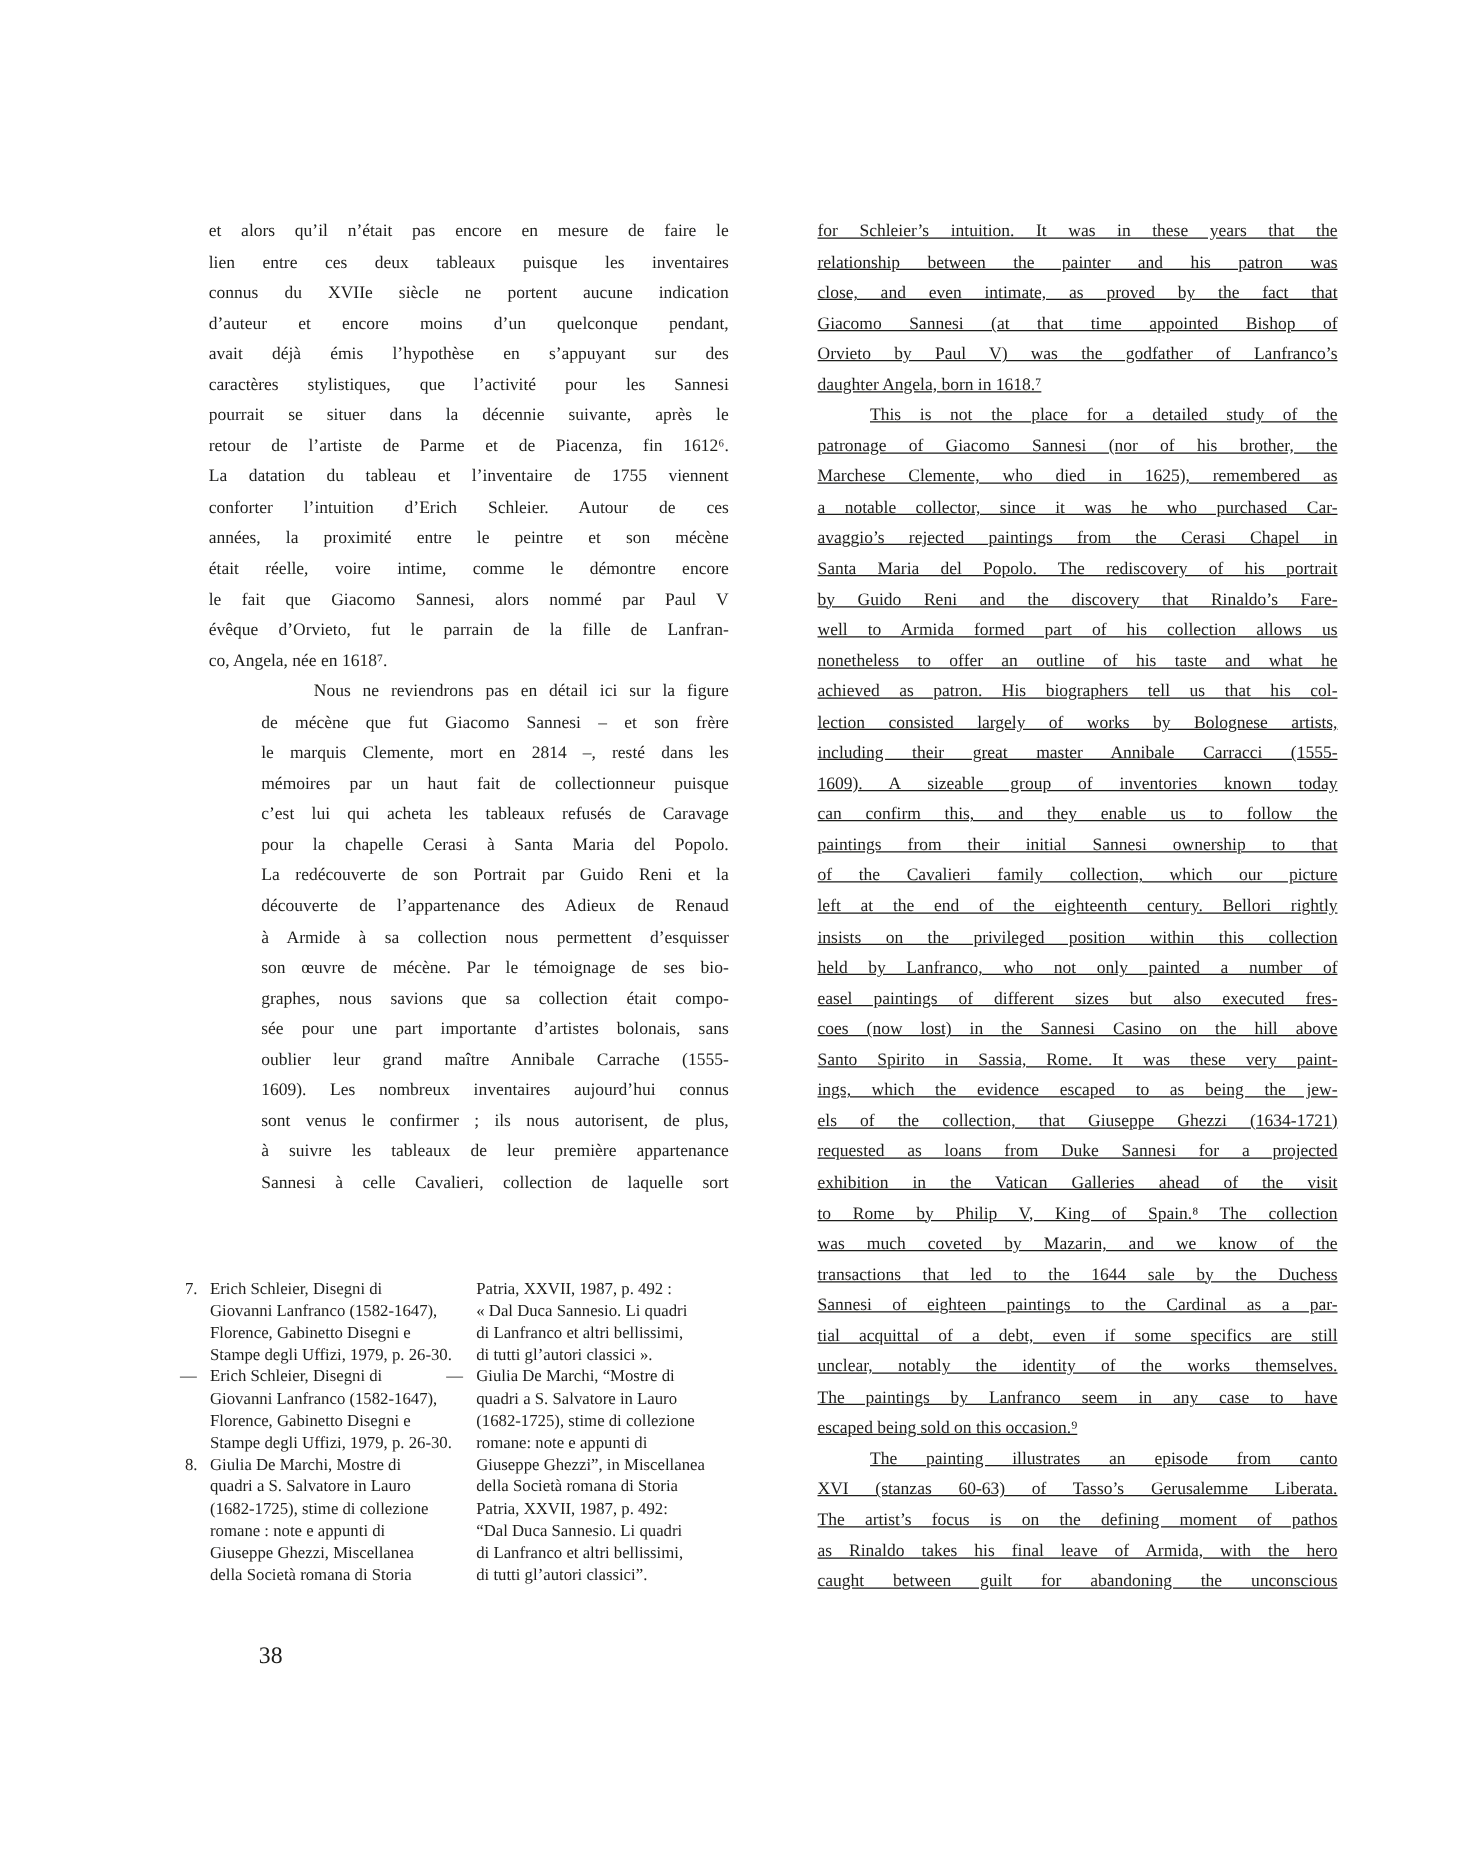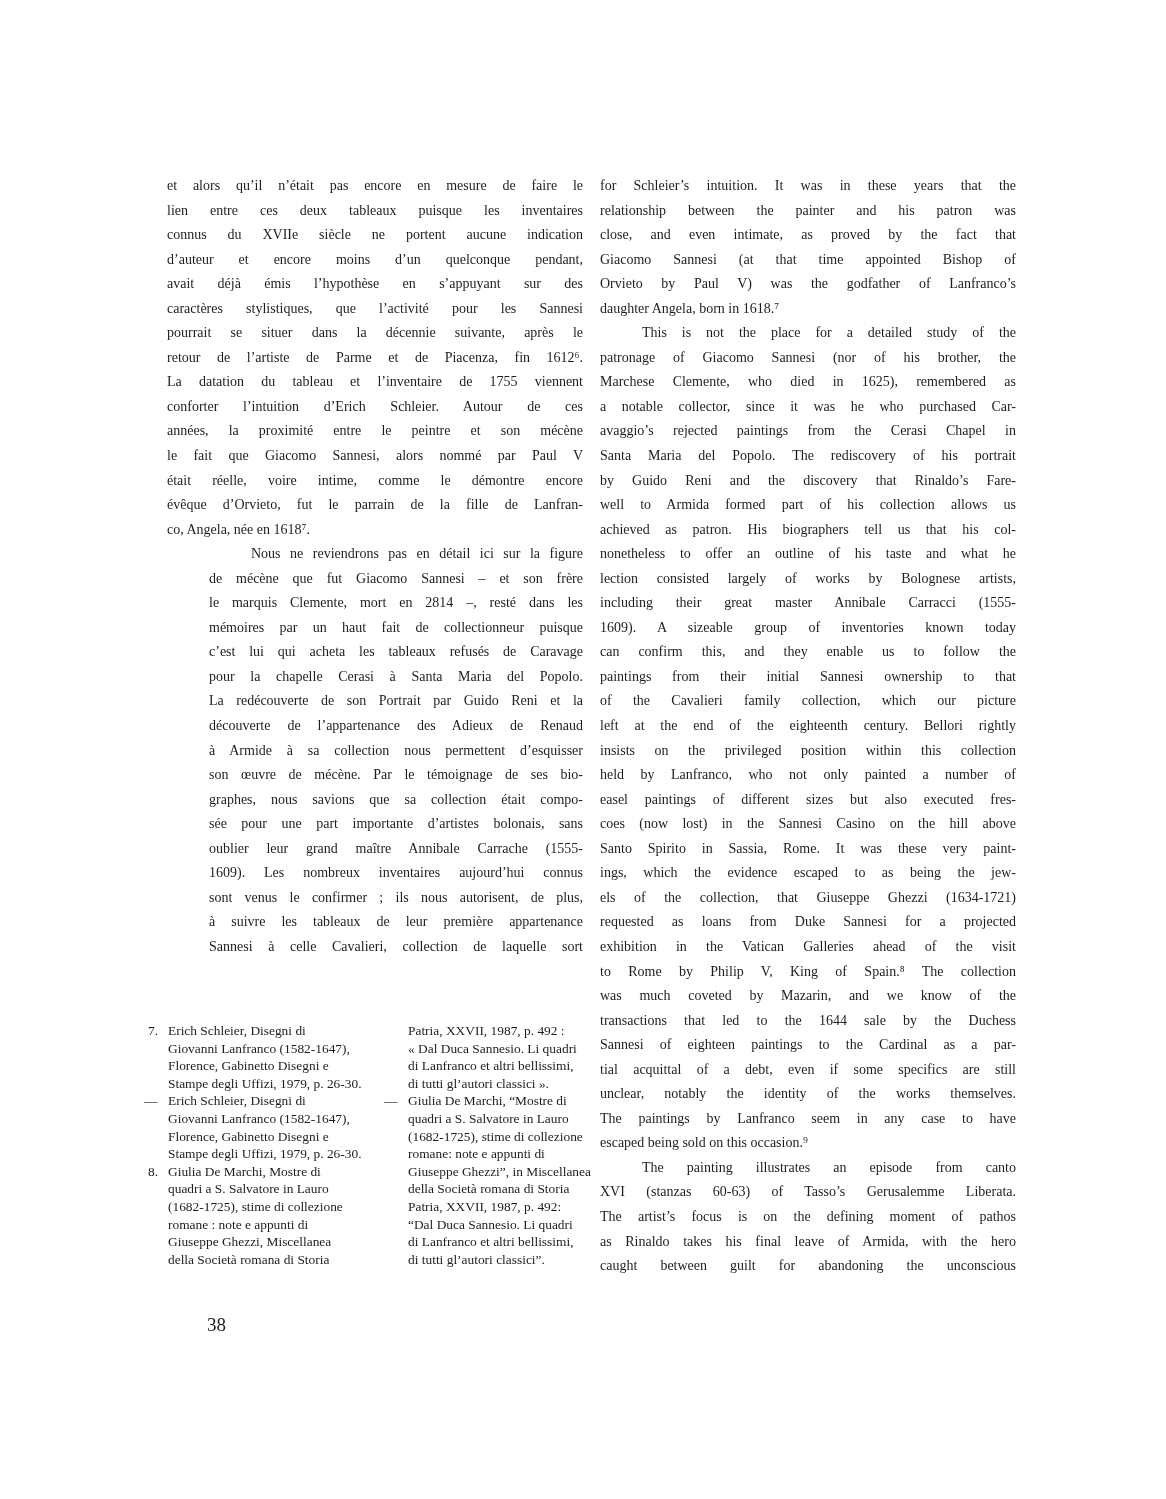--- a/index.html
+++ b/index.html
@@ -1,28 +1,28 @@
 <!DOCTYPE html>
 <html><head>
 <meta charset="utf-8">
 <style>
   html, body { margin: 0; padding: 0; background: #ffffff; }
   body { width: 1166px; height: 1499px; position: relative; overflow: hidden;
          font-family: "Liberation Serif", "DejaVu Serif", serif; color: #1d1d1b; }
   .col { position: absolute; top: 174px; width: 416px; font-size: 14px; line-height: 24.55px;
          text-align: justify; hyphens: manual; }
   .col-left { left: 167px; }
-  .col-right { left: 600px; }
+  .col-right { left: 654px; text-decoration: underline; }
   .col p { margin: 0; }
   .col p.indent { text-indent: 42px; }
   .line { display: block; text-align: justify; text-align-last: justify; white-space: nowrap; }
   .line.last { text-align-last: left; }
   .notes { position: absolute; top: 1022px; font-size: 13.4px; line-height: 17.6px; width: 214px; }
   .notes-left { left: 148px; }
-  .notes-right { left: 388px; }
+  .notes-right { left: 361px; }
   .note { position: relative; padding-left: 20px; }
   .note-mark { position: absolute; left: 0; top: 0; width: 20px; }
   .note-mark.dash { left: -4px; }
   .page-num { position: absolute; left: 207px; top: 1314px; font-size: 19px; }
 </style>
 </head>
 <body>
 
 <div class="col col-left">
   <p>
@@ -30,22 +30,22 @@
     <span class="line">lien entre ces deux tableaux puisque les inventaires</span>
     <span class="line">connus du XVIIe siècle ne portent aucune indication</span>
     <span class="line">d’auteur et encore moins d’un quelconque pendant,</span>
     <span class="line">avait déjà émis l’hypothèse en s’appuyant sur des</span>
     <span class="line">caractères stylistiques, que l’activité pour les Sannesi</span>
     <span class="line">pourrait se situer dans la décennie suivante, après le</span>
     <span class="line">retour de l’artiste de Parme et de Piacenza, fin 1612⁶.</span>
     <span class="line">La datation du tableau et l’inventaire de 1755 viennent</span>
     <span class="line">conforter l’intuition d’Erich Schleier. Autour de ces</span>
     <span class="line">années, la proximité entre le peintre et son mécène</span>
+    <span class="line">était réelle, voire intime, comme le démontre encore</span>
     <span class="line">le fait que Giacomo Sannesi, alors nommé par Paul V</span>
-    <span class="line">était réelle, voire intime, comme le démontre encore</span>
     <span class="line">évêque d’Orvieto, fut le parrain de la fille de Lanfran-</span>
     <span class="line last">co, Angela, née en 1618⁷.</span>
   </p>
   <p class="indent">
     <span class="line" style="padding-left:42px">Nous ne reviendrons pas en détail ici sur la figure</span>
     <span class="line">de mécène que fut Giacomo Sannesi – et son frère</span>
     <span class="line">le marquis Clemente, mort en 2814 –, resté dans les</span>
     <span class="line">mémoires par un haut fait de collectionneur puisque</span>
     <span class="line">c’est lui qui acheta les tableaux refusés de Caravage</span>
     <span class="line">pour la chapelle Cerasi à Santa Maria del Popolo.</span>
@@ -74,22 +74,22 @@
   </p>
   <p>
     <span class="line" style="padding-left:42px">This is not the place for a detailed study of the</span>
     <span class="line">patronage of Giacomo Sannesi (nor of his brother, the</span>
     <span class="line">Marchese Clemente, who died in 1625), remembered as</span>
     <span class="line">a notable collector, since it was he who purchased Car-</span>
     <span class="line">avaggio’s rejected paintings from the Cerasi Chapel in</span>
     <span class="line">Santa Maria del Popolo. The rediscovery of his portrait</span>
     <span class="line">by Guido Reni and the discovery that Rinaldo’s Fare-</span>
     <span class="line">well to Armida formed part of his collection allows us</span>
+    <span class="line">nonetheless to offer an outline of his taste and what he</span>
     <span class="line">achieved as patron. His biographers tell us that his col-</span>
-    <span class="line">nonetheless to offer an outline of his taste and what he</span>
     <span class="line">lection consisted largely of works by Bolognese artists,</span>
     <span class="line">including their great master Annibale Carracci (1555-</span>
     <span class="line">1609). A sizeable group of inventories known today</span>
     <span class="line">can confirm this, and they enable us to follow the</span>
     <span class="line">paintings from their initial Sannesi ownership to that</span>
     <span class="line">of the Cavalieri family collection, which our picture</span>
     <span class="line">left at the end of the eighteenth century. Bellori rightly</span>
     <span class="line">insists on the privileged position within this collection</span>
     <span class="line">held by Lanfranco, who not only painted a number of</span>
     <span class="line">easel paintings of different sizes but also executed fres-</span>

